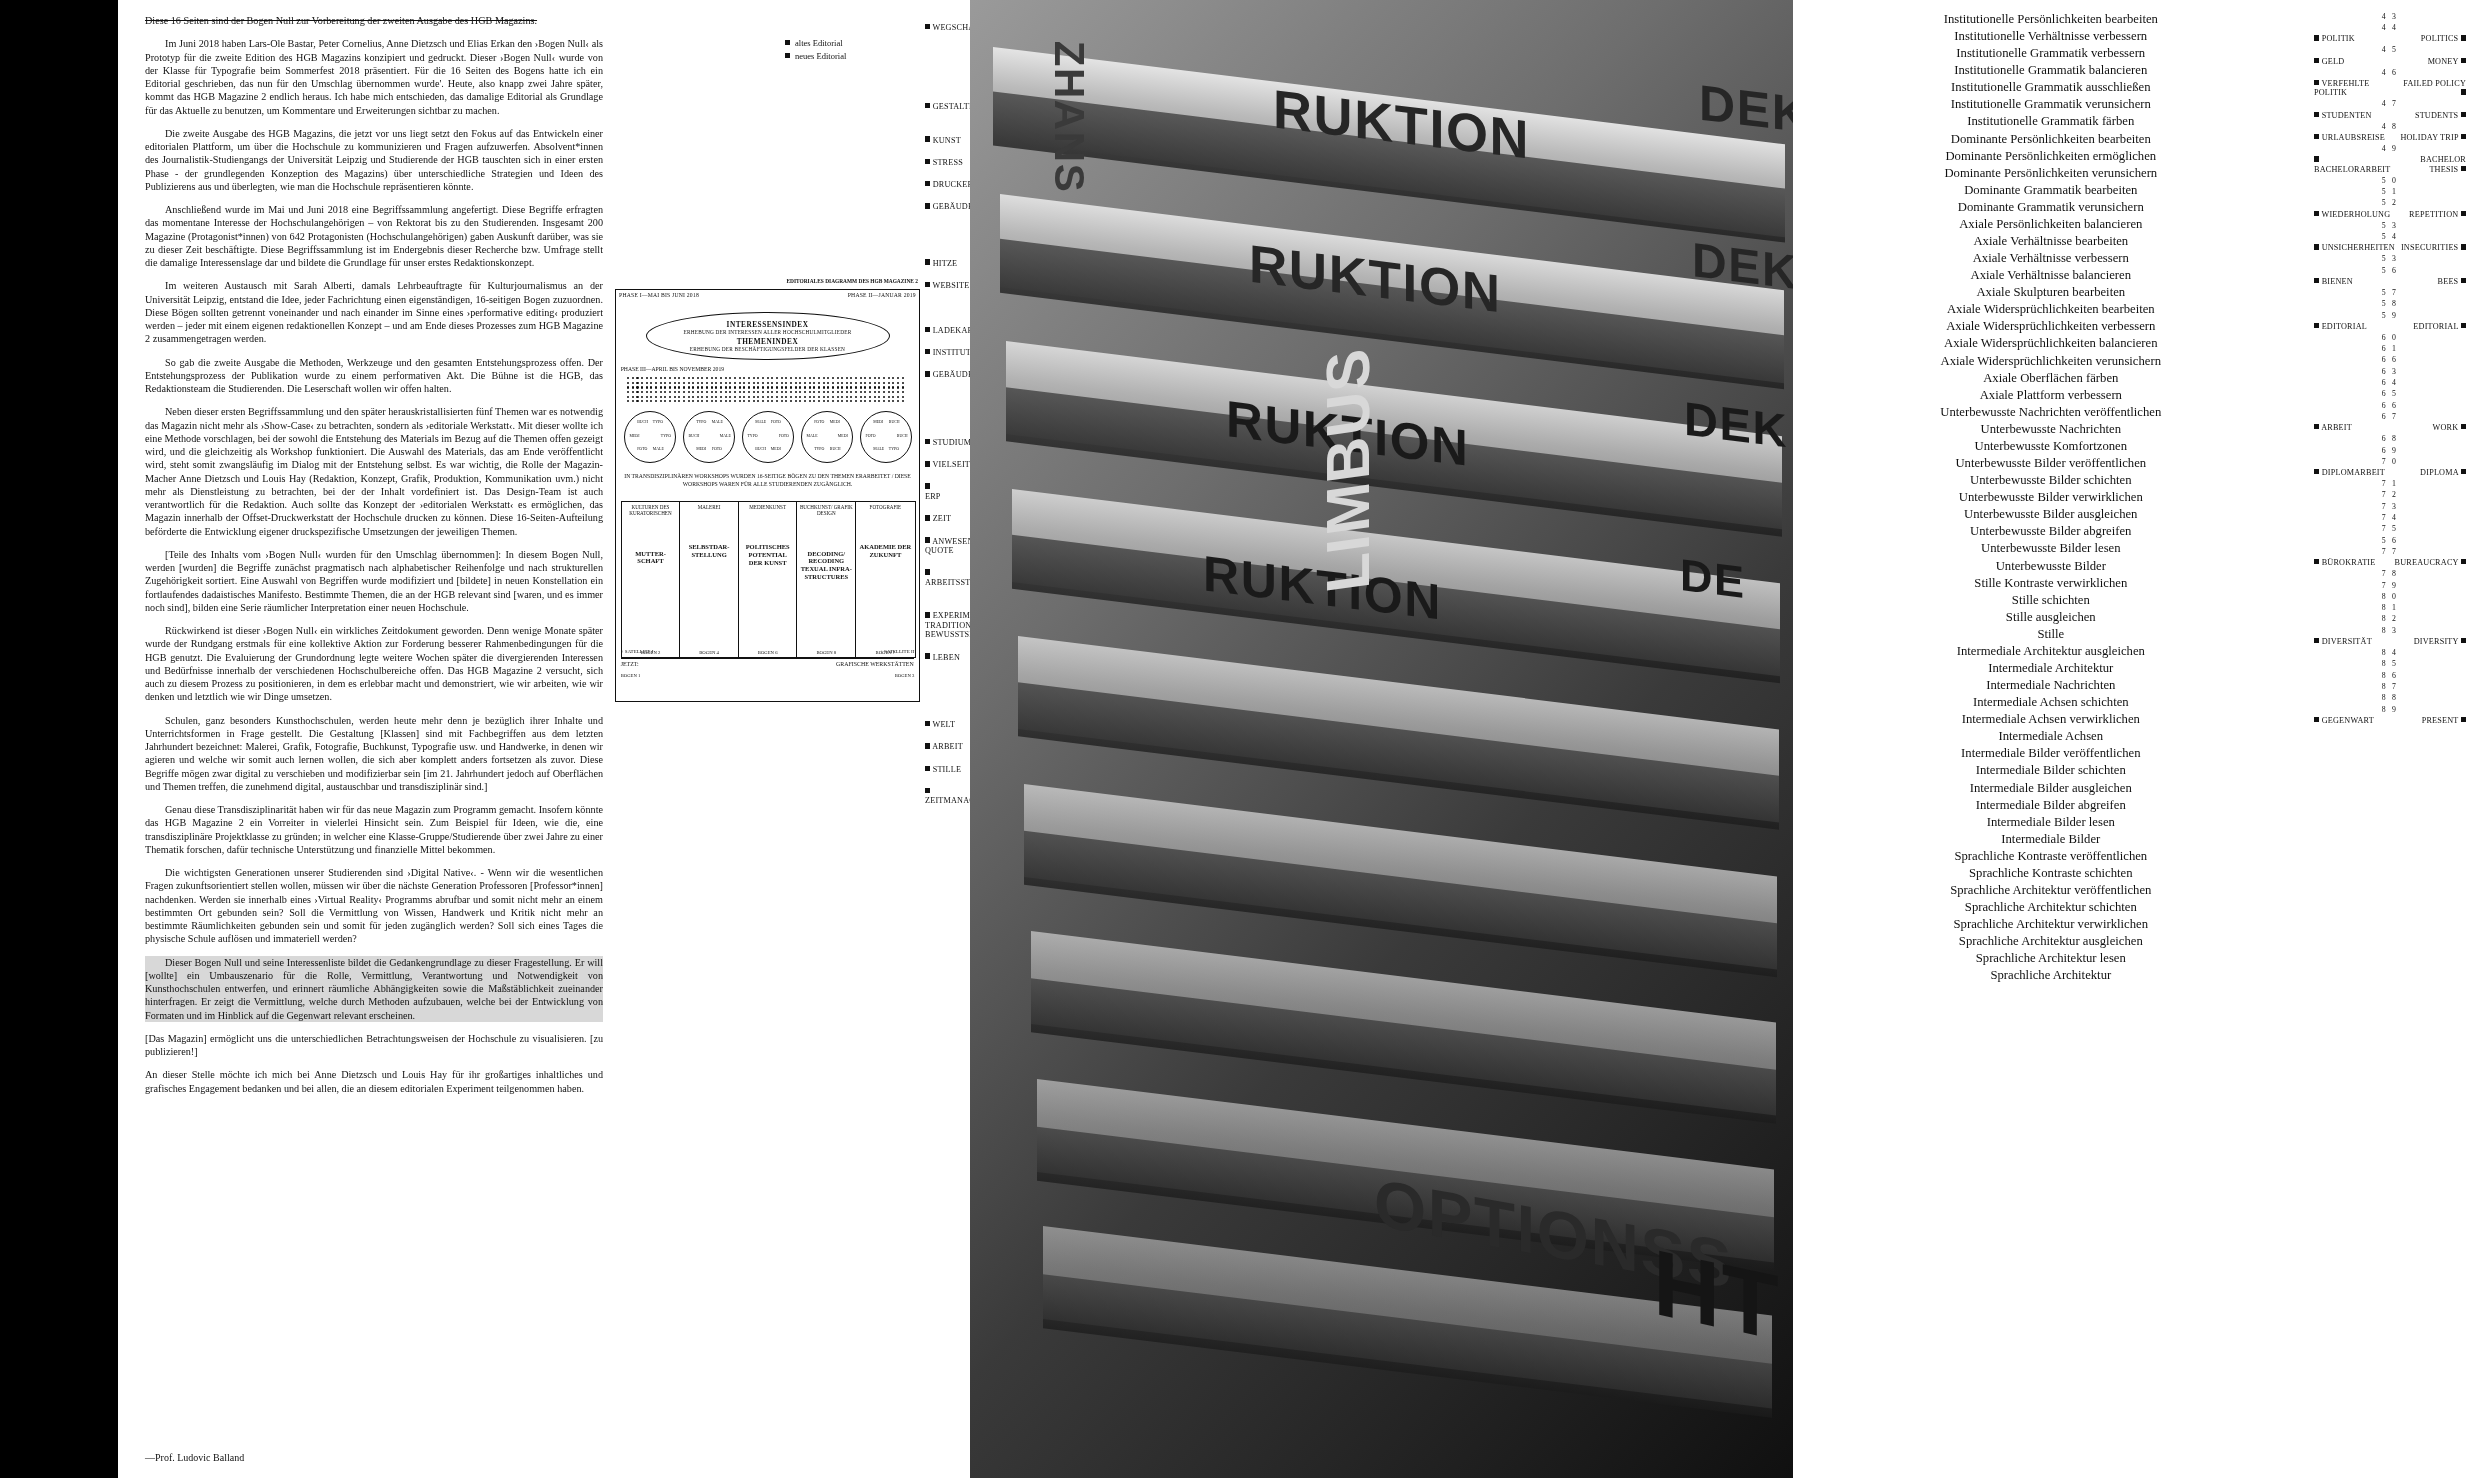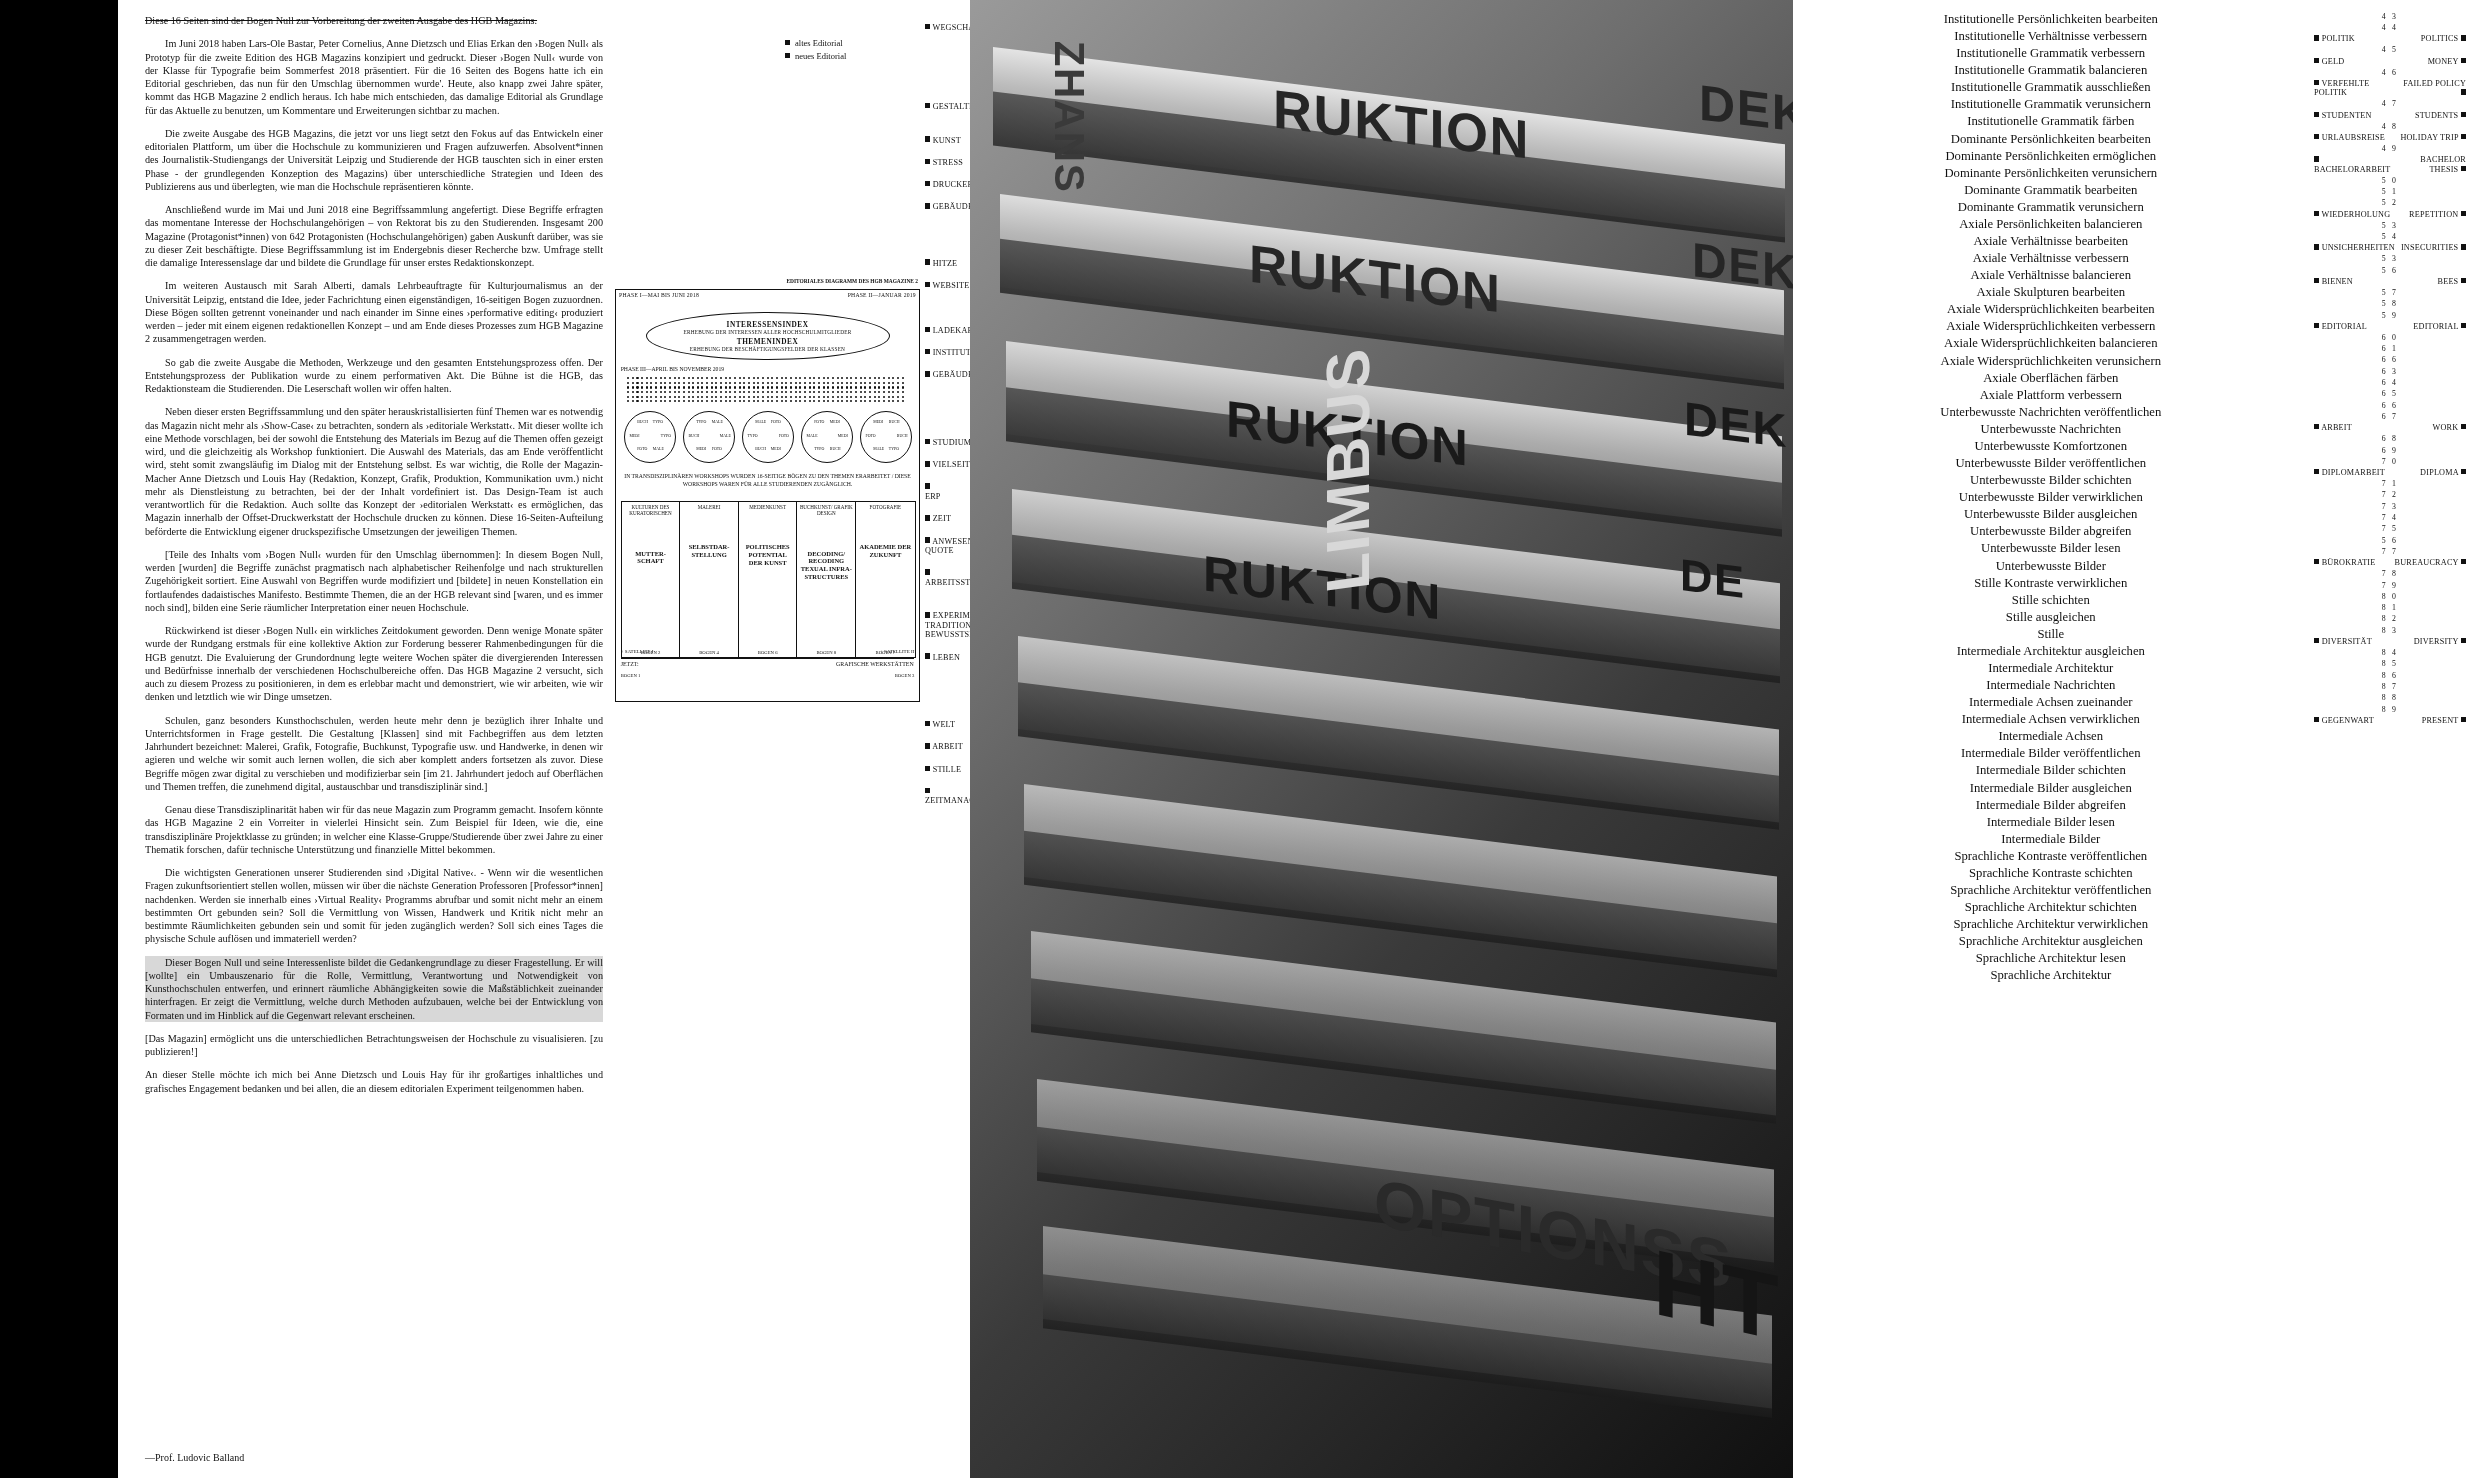--- a/index.html
+++ b/index.html
@@ -850,21 +850,21 @@
         <div>Unterbewusste Bilder abgreifen</div>
         <div>Unterbewusste Bilder lesen</div>
         <div>Unterbewusste Bilder</div>
         <div>Stille Kontraste verwirklichen</div>
         <div>Stille schichten</div>
         <div>Stille ausgleichen</div>
         <div>Stille</div>
         <div>Intermediale Architektur ausgleichen</div>
         <div>Intermediale Architektur</div>
         <div>Intermediale Nachrichten</div>
-        <div>Intermediale Achsen zueinander</div>
+        <div>Intermediale Achsen schichten</div>
         <div>Intermediale Achsen verwirklichen</div>
         <div>Intermediale Achsen</div>
         <div>Intermediale Bilder veröffentlichen</div>
         <div>Intermediale Bilder schichten</div>
         <div>Intermediale Bilder ausgleichen</div>
         <div>Intermediale Bilder abgreifen</div>
         <div>Intermediale Bilder lesen</div>
         <div>Intermediale Bilder</div>
         <div class="wrap">Sprachliche Kontraste veröffentlichen</div>
         <div>Sprachliche Kontraste schichten</div>

